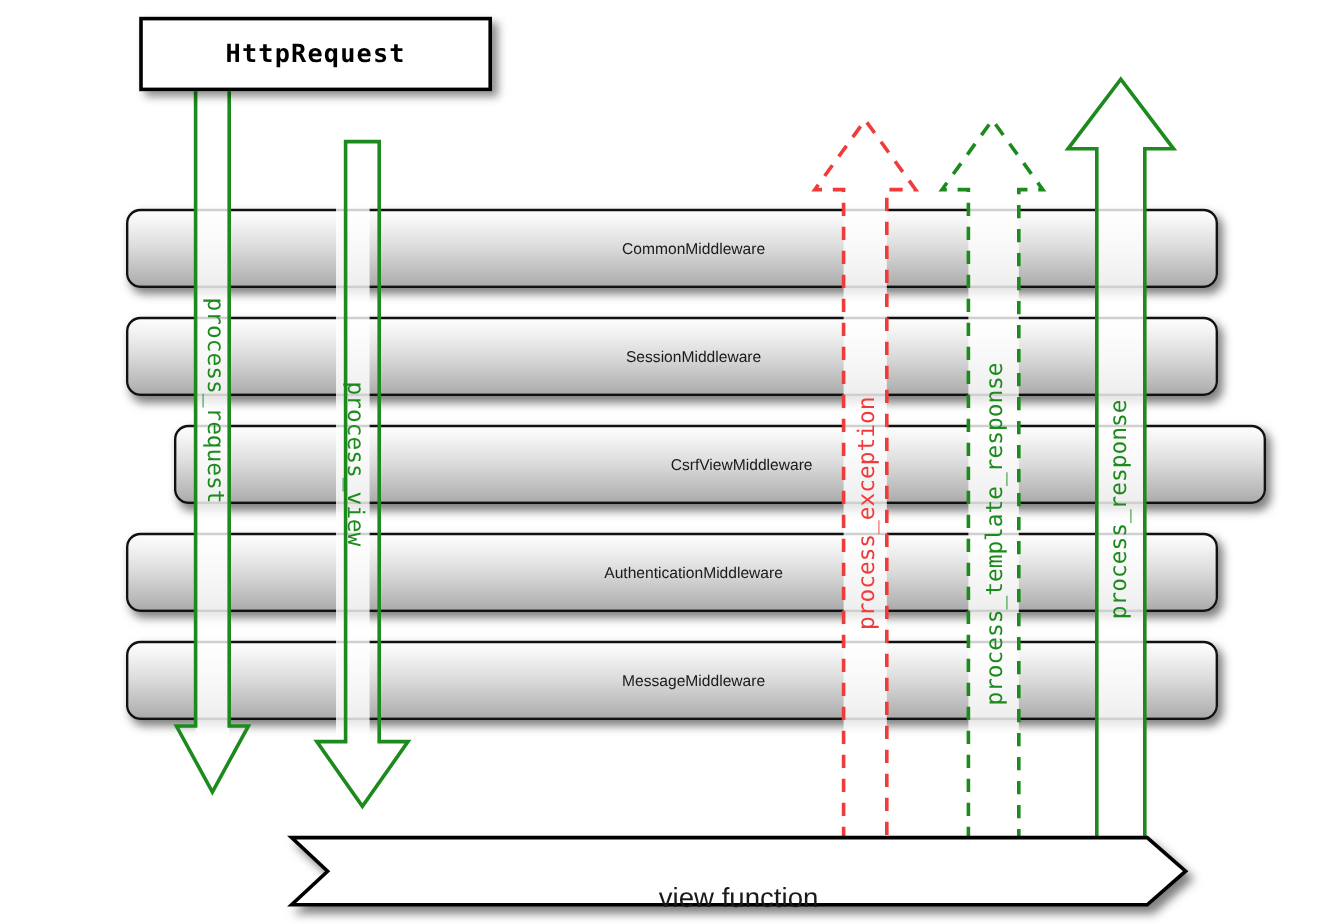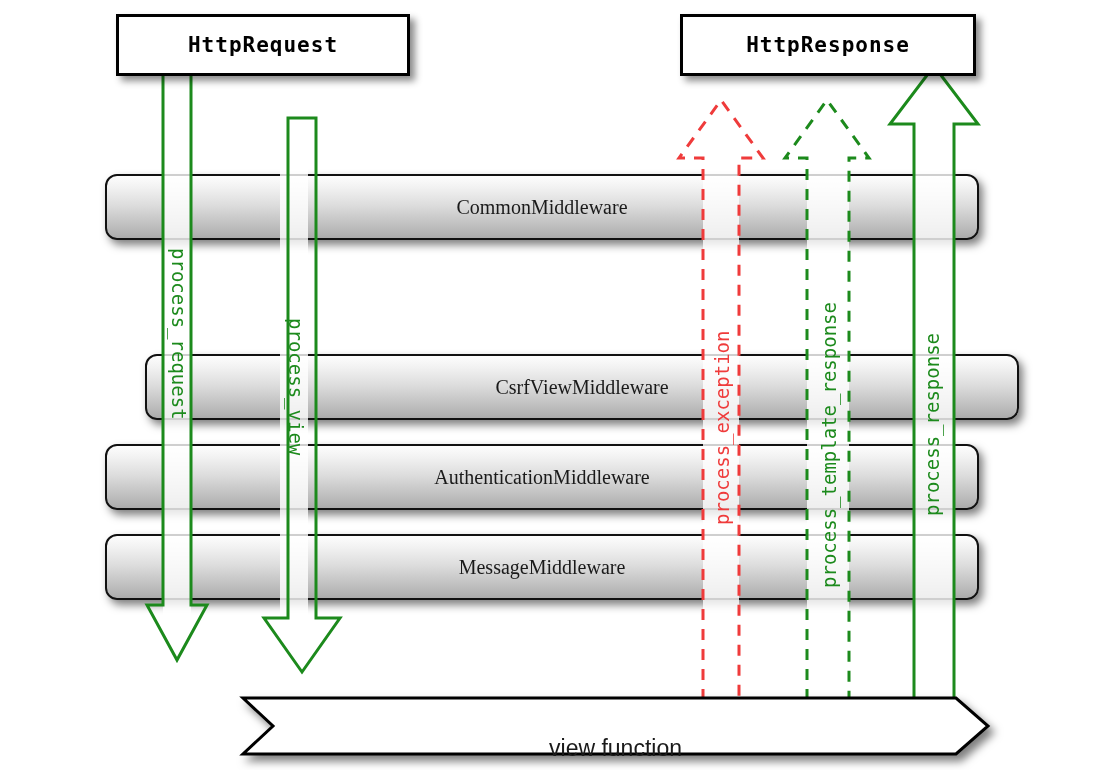--- a/index.html
+++ b/index.html
@@ -44,24 +44,25 @@
     height: 62px;
     border: 2px solid #111111;
     border-radius: 12px;
     background: linear-gradient(to bottom,
                 #fdfdfd 0%, #f2f2f2 18%, #dcdcdc 48%,
                 #c6c6c6 72%, #b4b4b4 92%, #ababab 100%);
     box-shadow: 4px 5px 8px rgba(0,0,0,0.5);
     display: flex;
     align-items: center;
     justify-content: center;
-    font-family: Liberation Serif, serif;
-    font-size: 20px;
+    font-family: Liberation Sans, sans-serif;
+    font-size: 13px;
     color: #1a1a1a;
     z-index: 10;
+    padding-left: 36px;
   }
   #mw-0 { top: 174px; }
   #mw-1 { top: 264px; }
   #mw-2 { top: 354px; margin-left: 40px; }
   #mw-3 { top: 444px; }
   #mw-4 { top: 534px; }
 
   
   #arrow-layer {
     position: absolute;
@@ -115,26 +116,26 @@
 </style>
 </head>
 <body>
 
 <div id="canvas">
 
   <div class="endpoint-box" id="box-request">
     <span>HttpRequest</span>
   </div>
 
-  <div class="endpoint-box" id="box-response">
-    <span>HttpResponse</span>
-  </div>
 
   <div class="mw-bar" id="mw-0">
     <span>CommonMiddleware</span>
+  </div>
+  <div class="mw-bar" id="mw-1">
+    <span>SessionMiddleware</span>
   </div>
   <div class="mw-bar" id="mw-2">
     <span>CsrfViewMiddleware</span>
   </div>
   <div class="mw-bar" id="mw-3">
     <span>AuthenticationMiddleware</span>
   </div>
   <div class="mw-bar" id="mw-4">
     <span>MessageMiddleware</span>
   </div>

